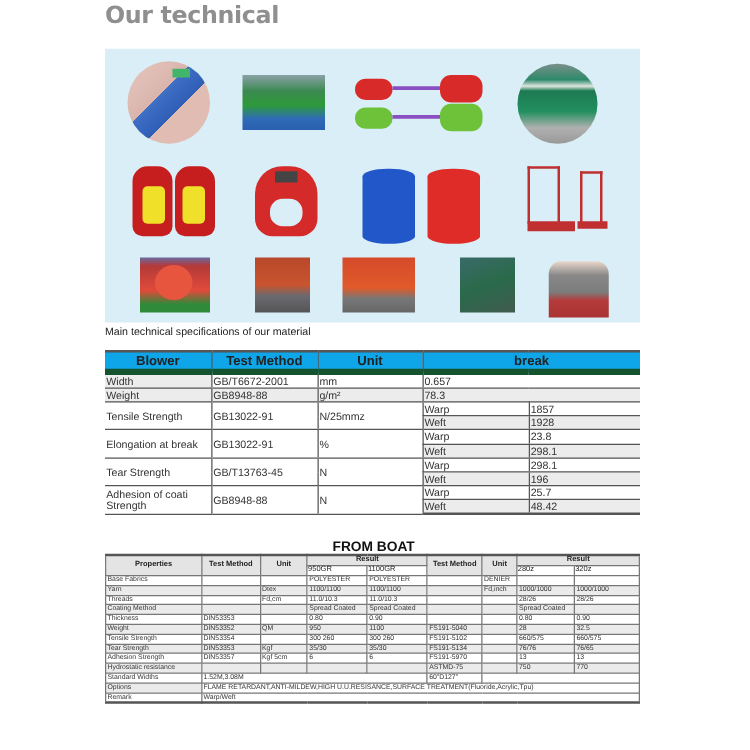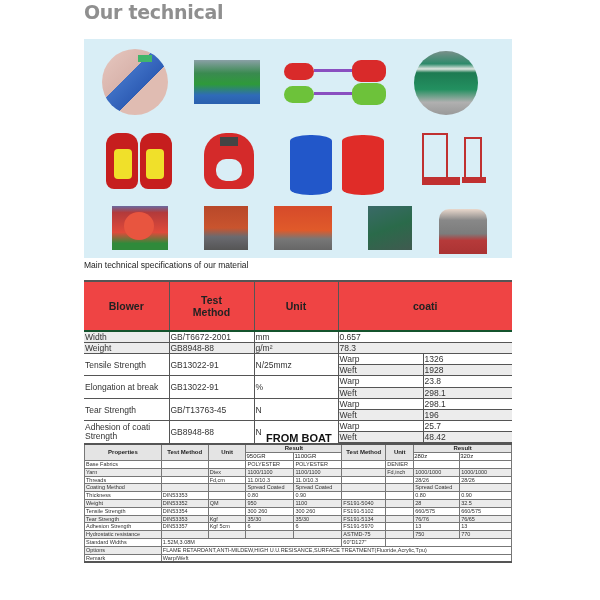--- a/index.html
+++ b/index.html
@@ -4,21 +4,21 @@
 <style>
   html, body { margin:0; padding:0; background:#fff; }
   body { width:600px; height:600px; position:relative; overflow:hidden; font-family:"Liberation Sans", sans-serif; color:#222; }
   .title { position:absolute; left:84px; top:1px; font-size:19px; font-weight:bold; color:#8f8f8f; font-family:"DejaVu Sans", sans-serif; letter-spacing:-0.3px; }
   .gallery { position:absolute; left:84px; top:39px; width:428px; height:219px; background:#d9eef6; }
   .thumb { position:absolute; }
   .circle { border-radius:50%; overflow:hidden; }
   .caption { position:absolute; left:84px; top:260px; font-size:8.5px; color:#222; }
   table { border-collapse:collapse; position:absolute; }
   .t1 { left:84px; top:280px; width:428px; font-size:8.5px; }
-  .t1 th { background:#ef4444; font-size:10.5px; font-weight:bold; border-top:2px solid #555; border-bottom:2px solid #14532d; padding:12px; height:13px; }
+  .t1 th { background:#0ea5e9; font-size:10.5px; font-weight:bold; border-top:2px solid #555; border-bottom:5px solid #14532d; padding:0; height:13px; }
   .t1 td { border-bottom:1px solid #555; padding:0 1px; height:10px; line-height:10px; color:#333; }
   .t1 td.c { border-left:1px solid #555;margin-left:45px; }
   .t1 .g { background:#ececec; }
   .t1 tr.last td { border-bottom:2px solid #555; }
   .boat { position:absolute; left:266px; top:432px; font-size:11px; font-weight:bold; color:#111; }
   .t2 { left:84px; top:443px; width:428px; font-size:5.5px; }
   .t2 th { font-size:6px; font-weight:bold; background:#e4e4e4; border:1px solid #777; padding:0; line-height:7px; }
   .t2 td { border:1px solid #777; padding:0 1px; height:6.8px; line-height:6.8px; color:#333; white-space:nowrap; overflow:hidden; }
   .t2 tr:nth-child(even) td { background:#ebebeb; }
   .t2 td.w { background:#fff !important; }
@@ -83,42 +83,42 @@
       <col style="width:85px">
       <col style="width:84px">
       <col style="width:85px">
       <col style="width:89px">
     </colgroup>
   <thead>
     <tr>
       <th>Blower</th>
       <th class="c" style="border-left:1px solid #555">Test Method</th>
       <th style="border-left:1px solid #555">Unit</th>
-      <th colspan="2" style="border-left:1px solid #555">coati</th>
+      <th colspan="2" style="border-left:1px solid #555">break</th>
     </tr>
   </thead>
   <tbody>
     <tr>
       <td class="g">Width</td>
       <td class="c">GB/T6672-2001</td>
       <td class="c">mm</td>
       <td class="c" colspan="2">0.657</td>
     </tr>
     <tr>
       <td class="g">Weight</td>
       <td class="c g">GB8948-88</td>
       <td class="c g">g/m²</td>
       <td class="c g" colspan="2">78.3</td>
     </tr>
     <tr>
       <td rowspan="2">Tensile Strength</td>
       <td class="c" rowspan="2">GB13022-91</td>
       <td class="c" rowspan="2">N/25mmz</td>
       <td class="c">Warp</td>
-      <td class="c">1326</td>
+      <td class="c">1857</td>
     </tr>
     <tr>
       <td class="c g">Weft</td>
       <td class="c g">1928</td>
     </tr>
     <tr>
       <td rowspan="2" style="height:22px">Elongation at break</td>
       <td class="c" rowspan="2">GB13022-91</td>
       <td class="c" rowspan="2">%</td>
       <td class="c">Warp</td>

